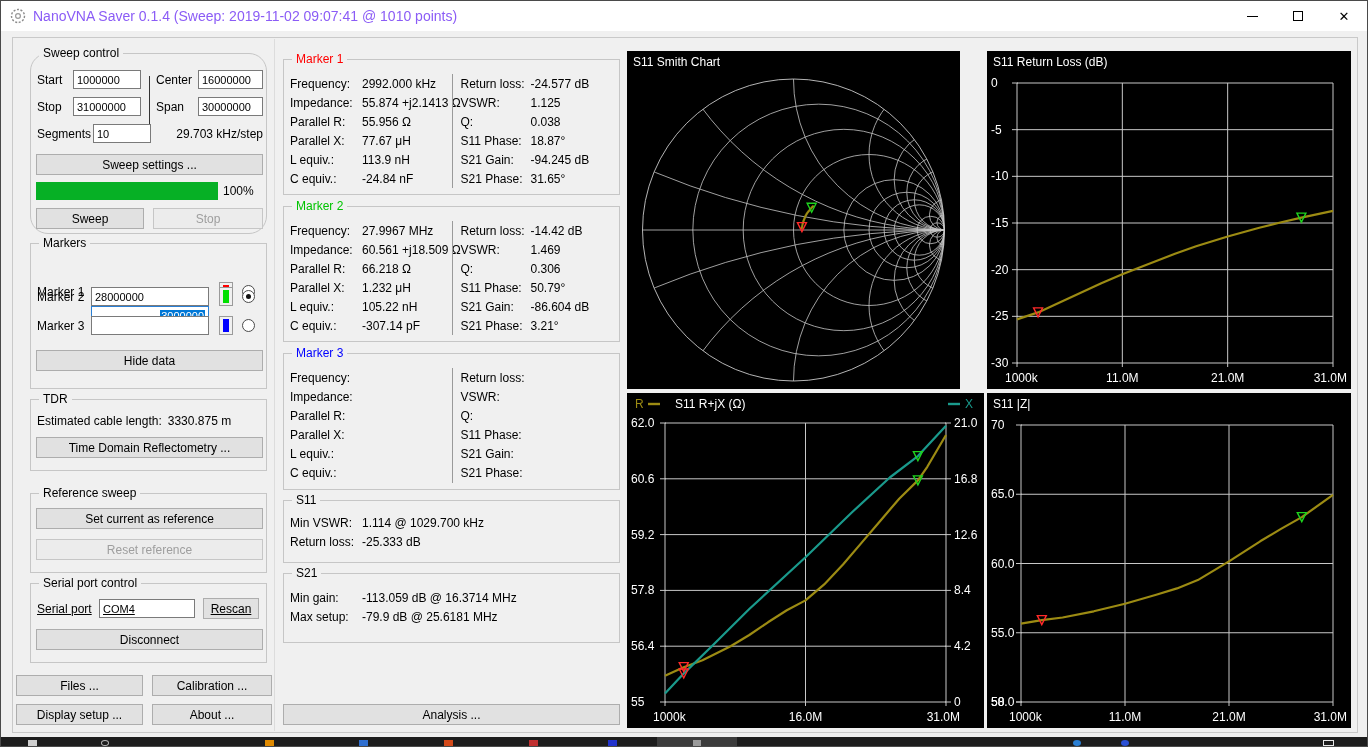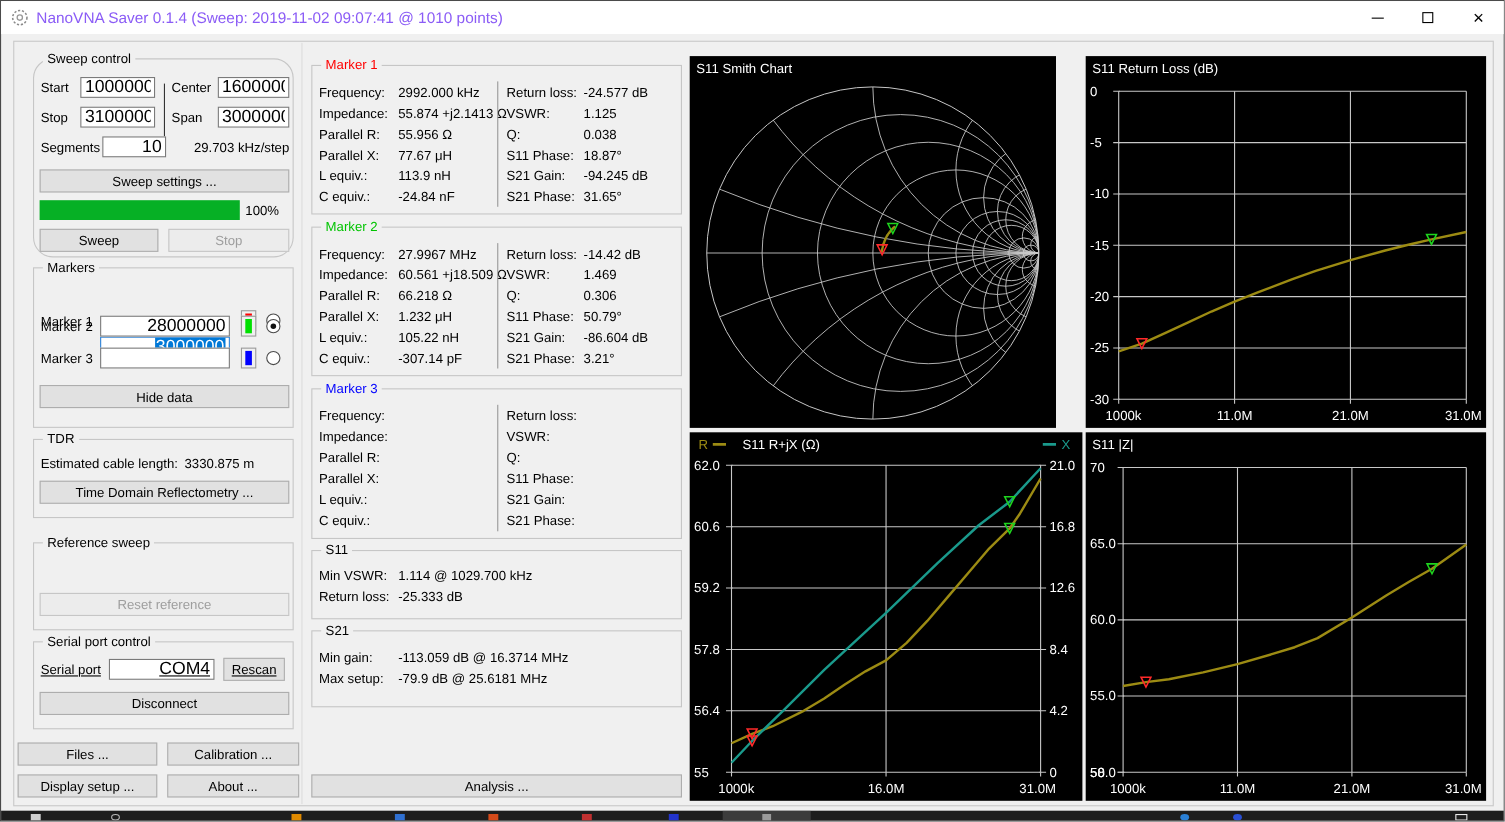--- a/index.html
+++ b/index.html
@@ -22,21 +22,21 @@
   .frame { position:absolute; left:10px; top:6px; right:8px; bottom:4px; border:1px solid #c9c9c9; background:#f0f0f0; }
   .vsep1 { position:absolute; left:272px; top:8px; bottom:6px; width:1px; background:#dcdcdc; }
 
   
   .gbox { position:absolute; border:1px solid #c6c6c6; }
   .gbox > .gtitle { position:absolute; top:-8px; left:8px; background:#f0f0f0; padding:0 4px; font-size:12px; }
 
   
   .btn { background:#e1e1e1; border:1px solid #adadad; color:#000; font-size:12px; display:flex; align-items:center; justify-content:center; height:21px; cursor:default; }
   .btn.disabled { color:#9e9e9e; border-color:#c6c6c6; background:#ececec; }
-  .tinput { background:#fff; border:1px solid #7a7a7a; height:19px; font-size:16px; font-family:"Liberation Sans",sans-serif; text-align:right; padding:0 3px; width:100%; }
+  .tinput { background:#fff; border:1px solid #7a7a7a; height:19px; font-size:11px; font-family:"Liberation Sans",sans-serif; padding:0 3px; width:100%; }
   .tinput.focus { border-color:#2a7fd4; display:flex; align-items:center; justify-content:flex-end; }
   .tinput.focus .sel { background:#0078d7; color:#fff; padding:0 1px; }
 
   
   .sweeprow { position:absolute; display:flex; align-items:center; }
   .slabel { font-size:12px; }
   .sweep-divider { position:absolute; left:118px; top:22px; height:48px; width:1px; background:#333; }
   .progress { position:absolute; background:#06b025; }
 
   
@@ -167,20 +167,23 @@
         <span>Estimated cable length:</span>
         <span style="margin-left:6px;">3330.875 m</span>
       </div>
       <div class="btn" style="position:absolute; left:5px; top:37px; width:227px;">
         <span>Time Domain Reflectometry ...</span>
       </div>
     </div>
 
     <div class="gbox" style="left:28px; top:462px; width:237px; height:80px;">
       <span class="gtitle">Reference sweep</span>
+      <div class="btn" style="position:absolute; left:5px; top:14px; width:227px;">
+        <span>Set current as reference</span>
+      </div>
       <div class="btn disabled" style="position:absolute; left:5px; top:45px; width:227px;">
         <span>Reset reference</span>
       </div>
     </div>
 
     <div class="gbox" style="left:28px; top:552px; width:237px; height:80px;">
       <span class="gtitle">Serial port control</span>
       <div class="mrow" style="left:6px; top:14px; width:226px;text-decoration:underline;">
         <span style="width:62px;">Serial port</span>
         <input class="tinput" style="width: 96px;" value="COM4">

